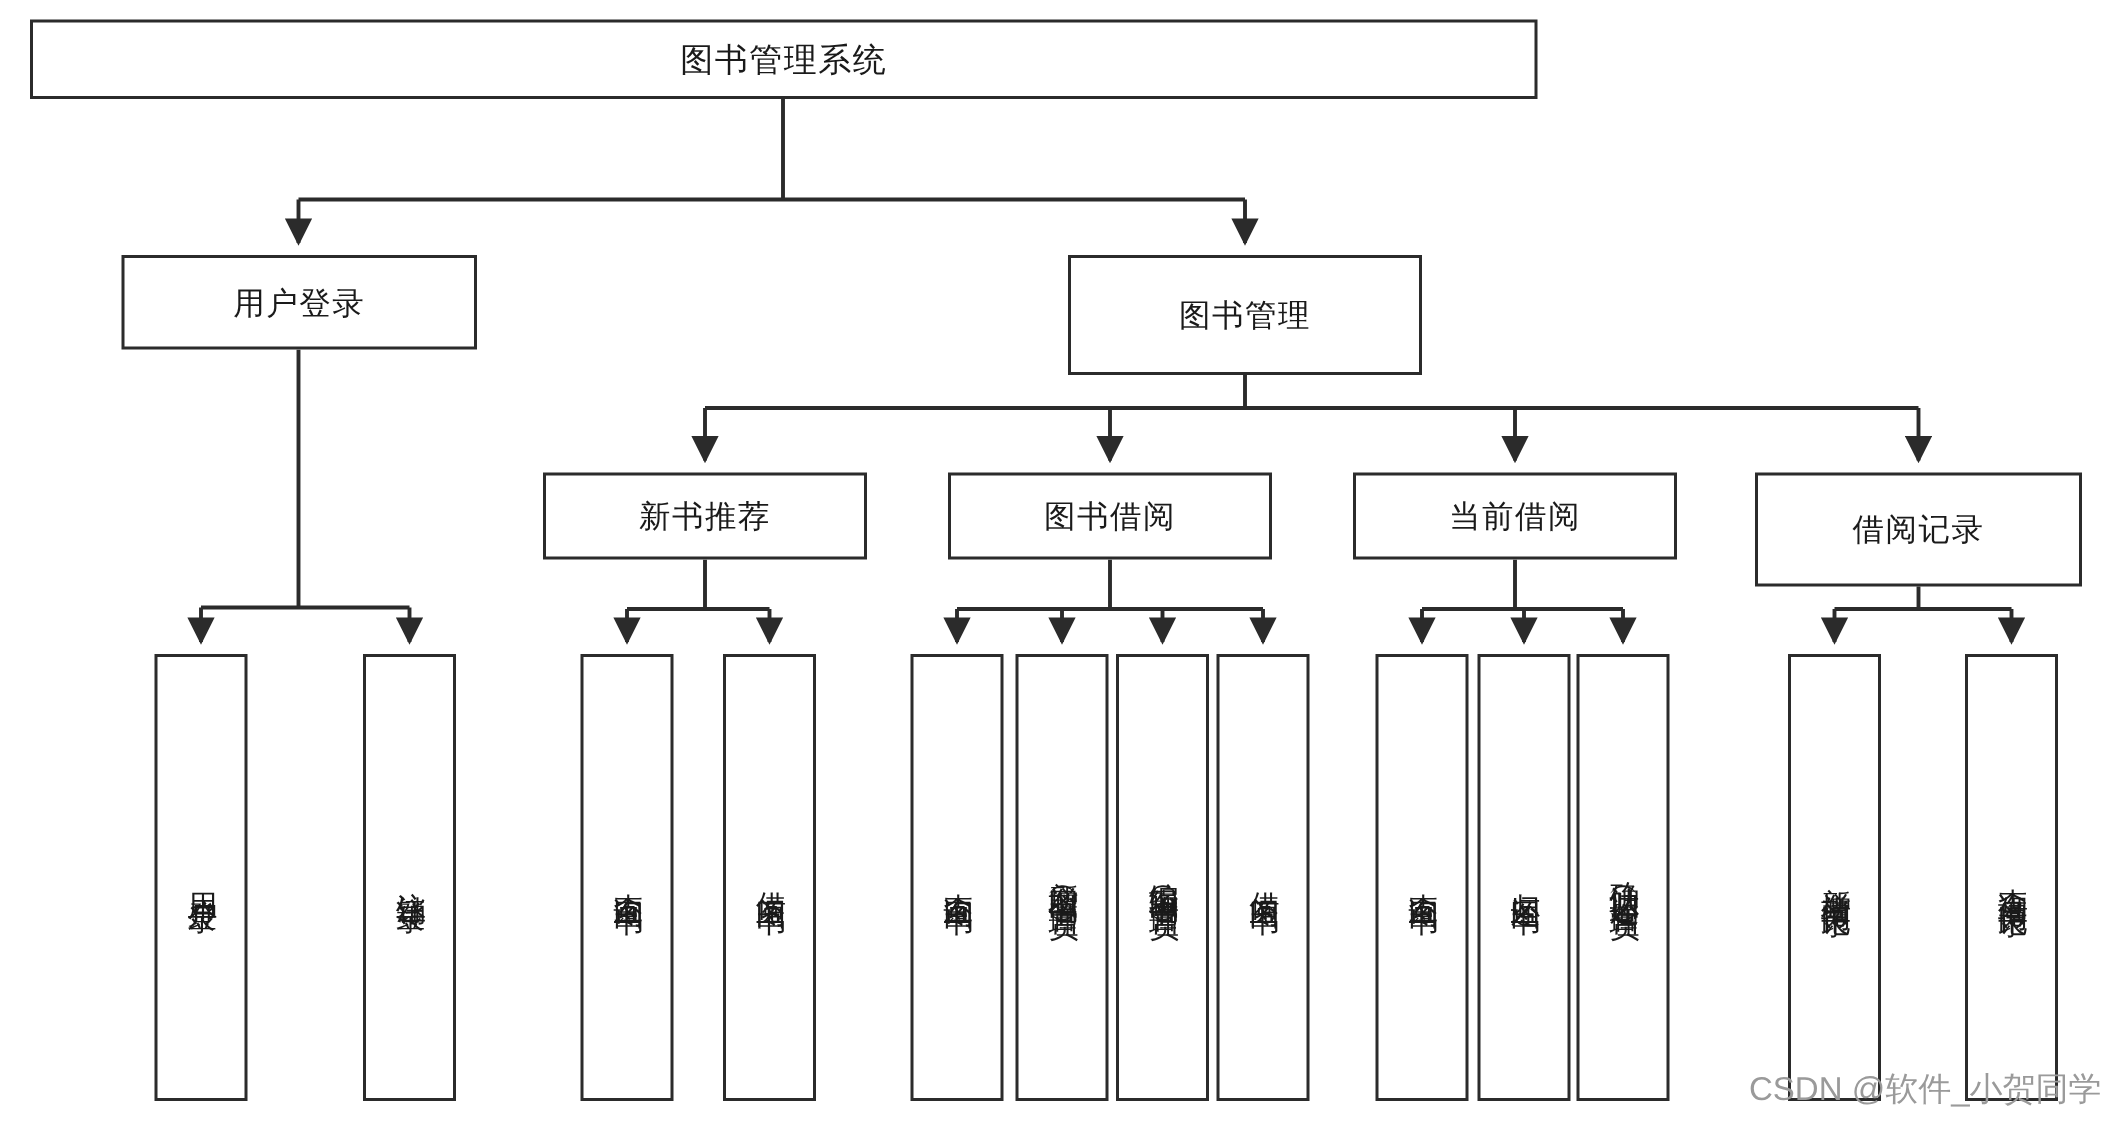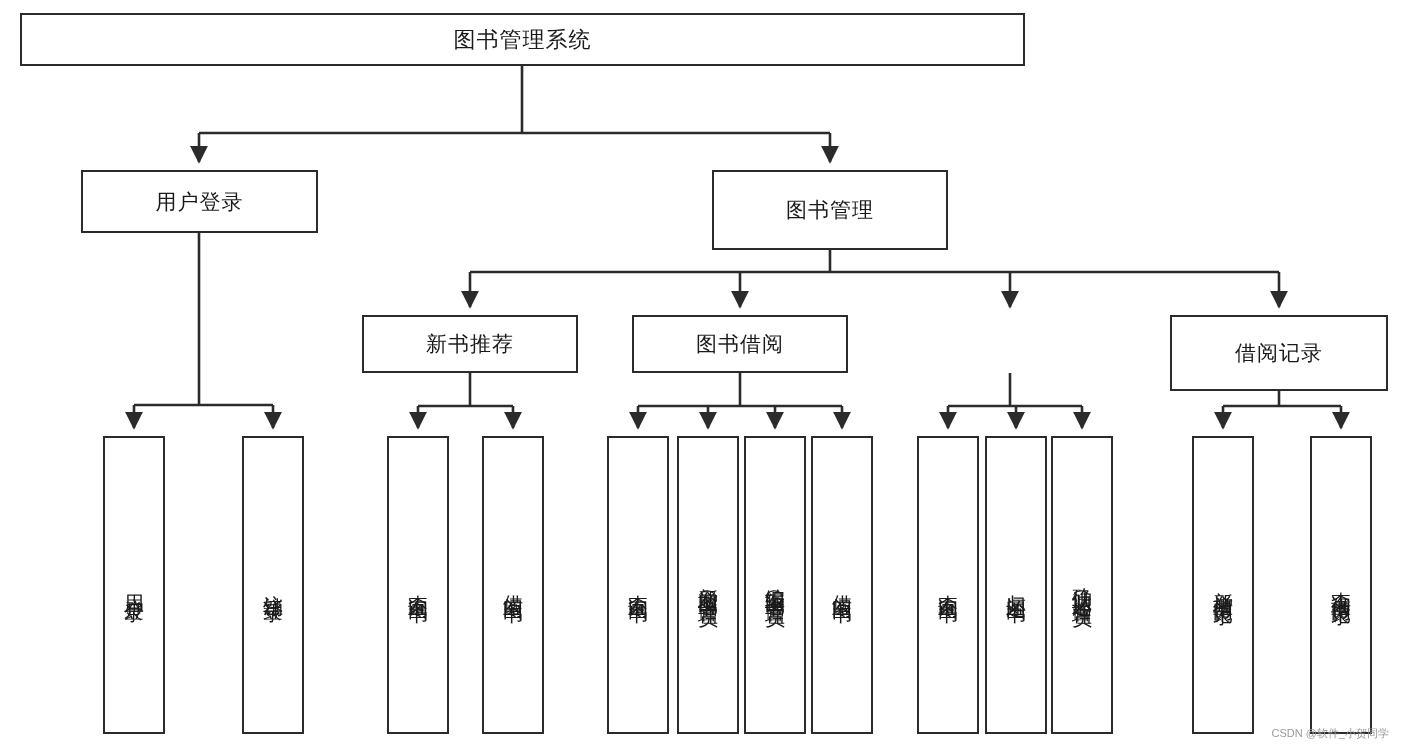--- a/index.html
+++ b/index.html
@@ -53,23 +53,23 @@
     white-space: nowrap;
   }
   .leaf-text {
     writing-mode: vertical-rl;
     text-orientation: upright;
     letter-spacing: 3px;
     white-space: nowrap;
   }
   .watermark {
     position: absolute;
-    right: 16px;
+    right: 4px;
     bottom: 6px;
-    font-size: 11px;
+    font-size: 22px;
     color: #9a9a9a;
     z-index: 5;
     white-space: nowrap;
   }
 </style>
 </head>
 <body>
 
 <div id="canvas">
 
@@ -133,20 +133,23 @@
   <div class="node horiz" style="left: 712px; top: 170px; width: 236px; height: 80px;">
     <span>图书管理</span>
   </div>
 
   <div class="node horiz" style="left: 632px; top: 315px; width: 216px; height: 58px;">
     <span>图书借阅</span>
   </div>
   <div class="node horiz" style="left: 362px; top: 315px; width: 216px; height: 58px;">
     <span>新书推荐</span>
   </div>
+  <div class="node horiz" style="left: 902px; top: 315px; width: 216px; height: 58px;">
+    <span>当前借阅</span>
+  </div>
   <div class="node horiz" style="left: 1170px; top: 315px; width: 218px; height: 76px;">
     <span>借阅记录</span>
   </div>
 
   <div class="node leaf" style="left: 103px; top: 436px; width: 62px; height: 298px;">
     <span class="leaf-text">用户登录</span>
   </div>
   <div class="node leaf" style="left: 242px; top: 436px; width: 62px; height: 298px;">
     <span class="leaf-text">注销登录</span>
   </div>

